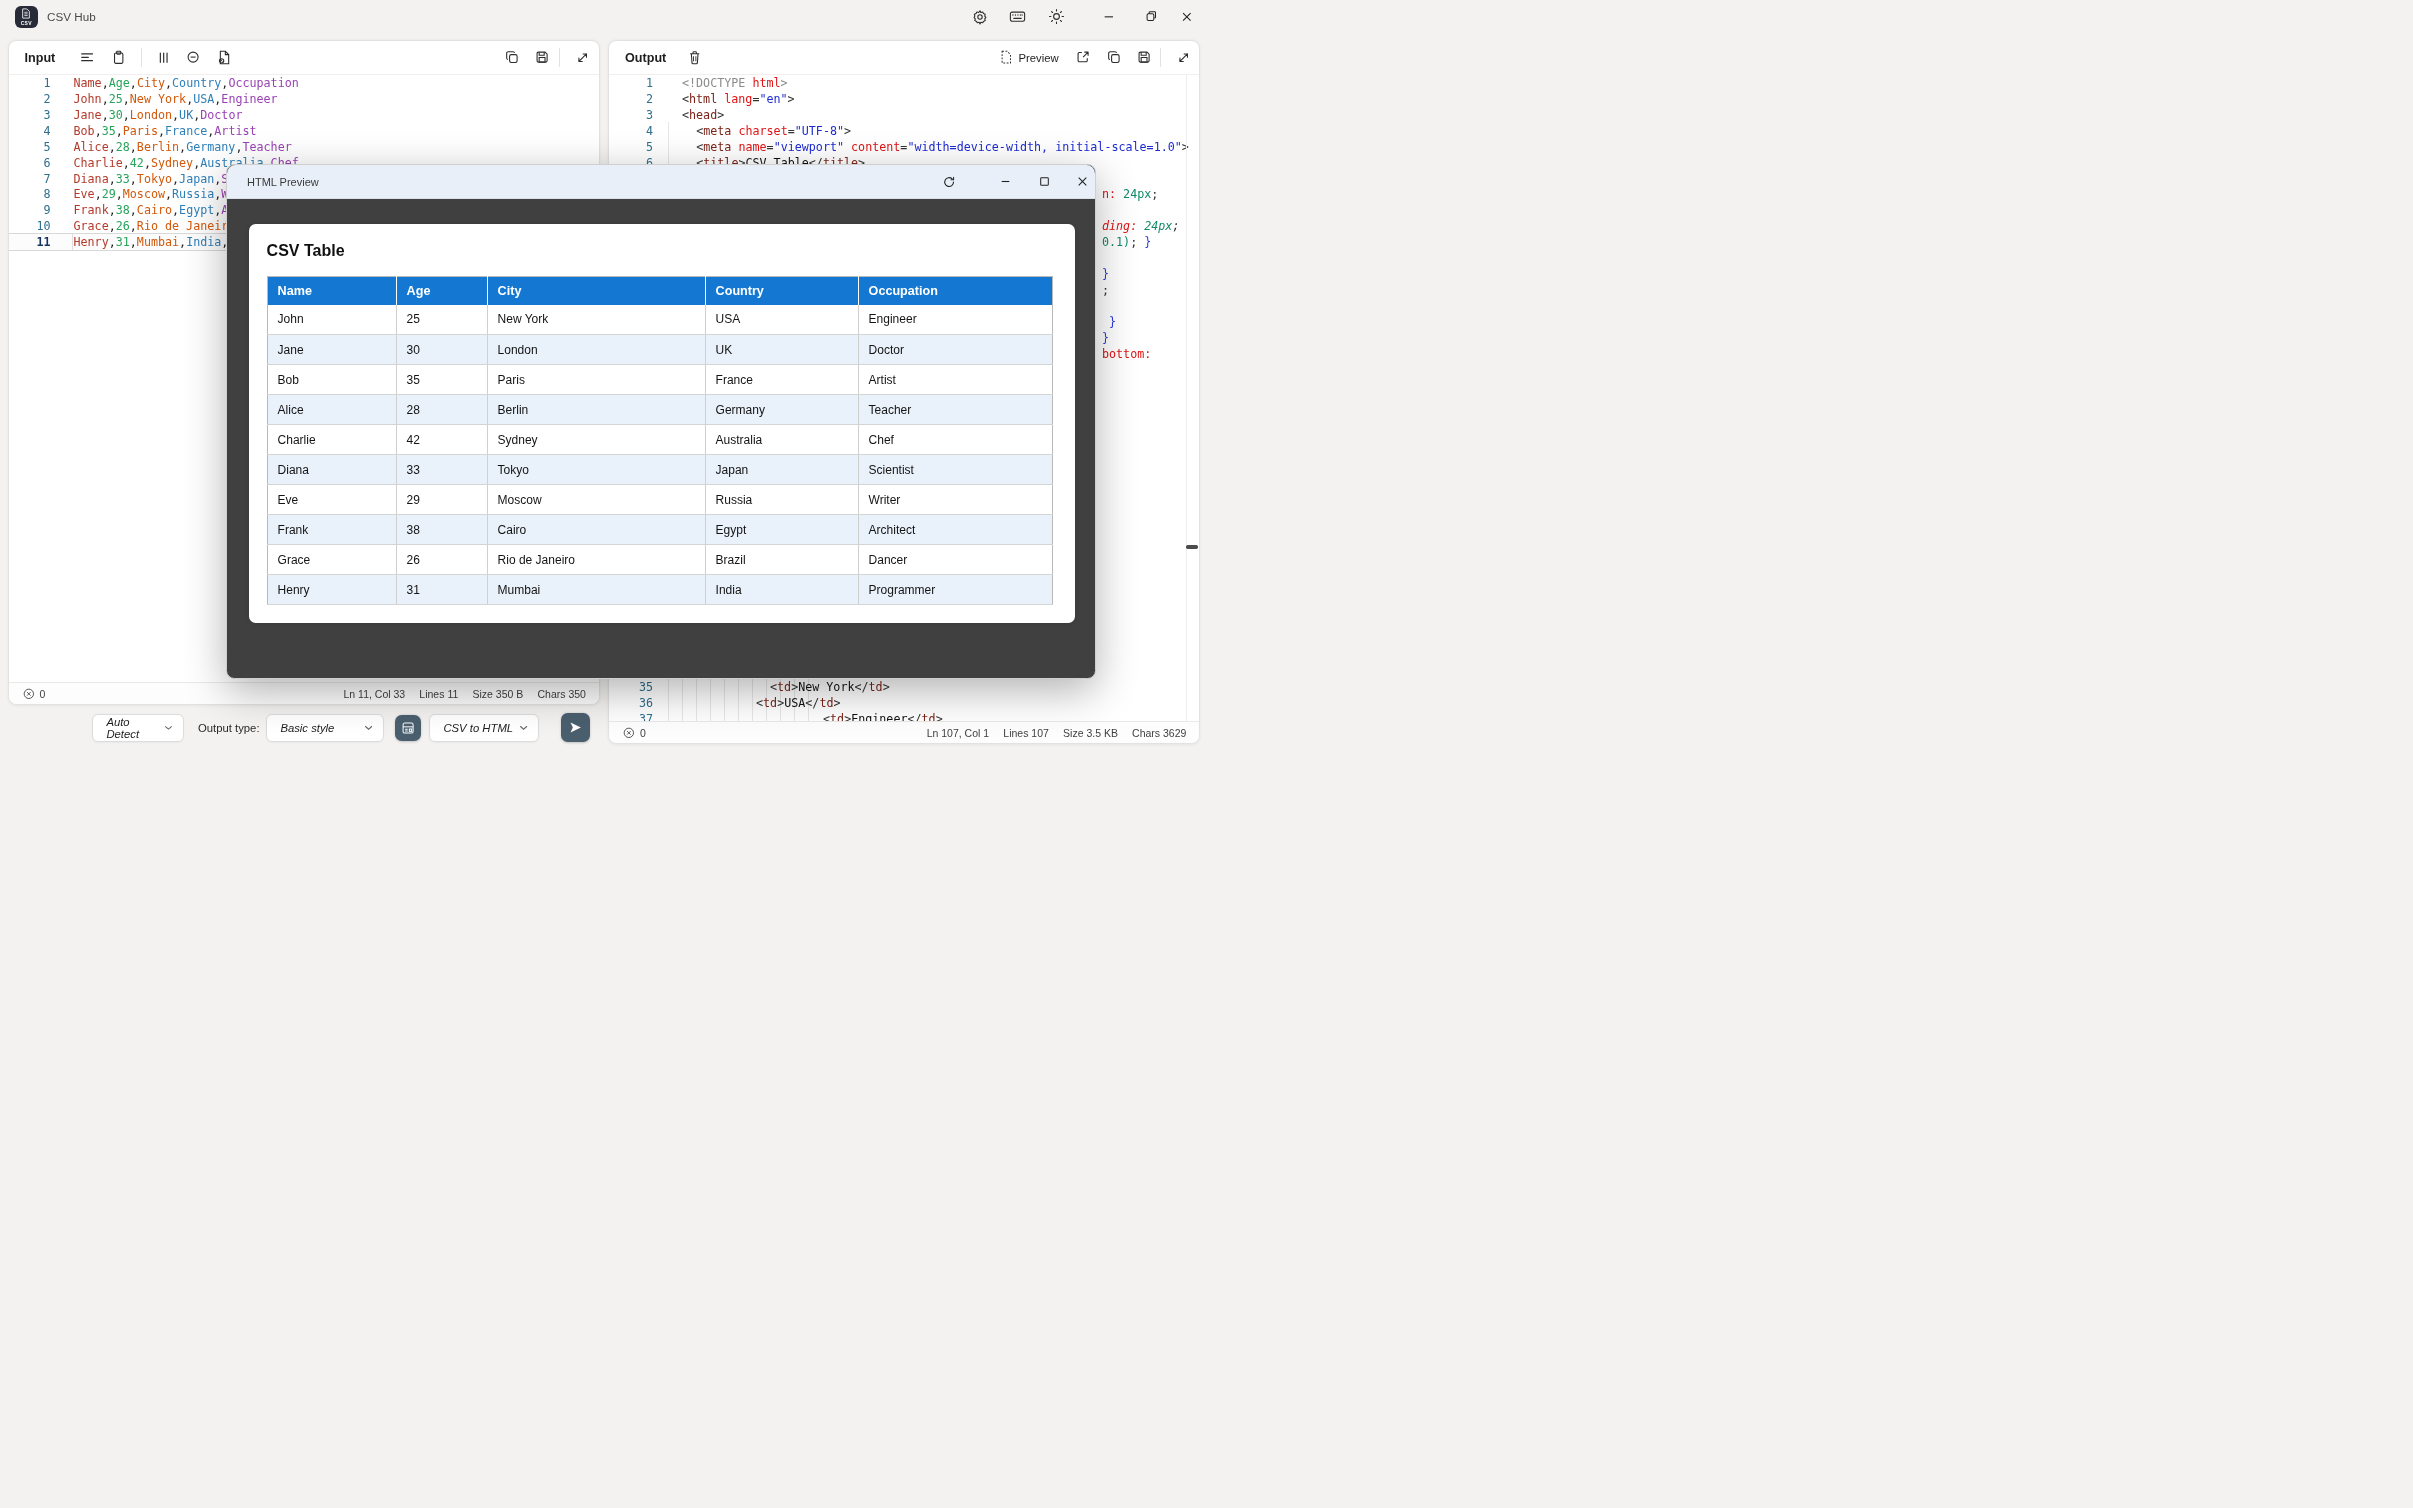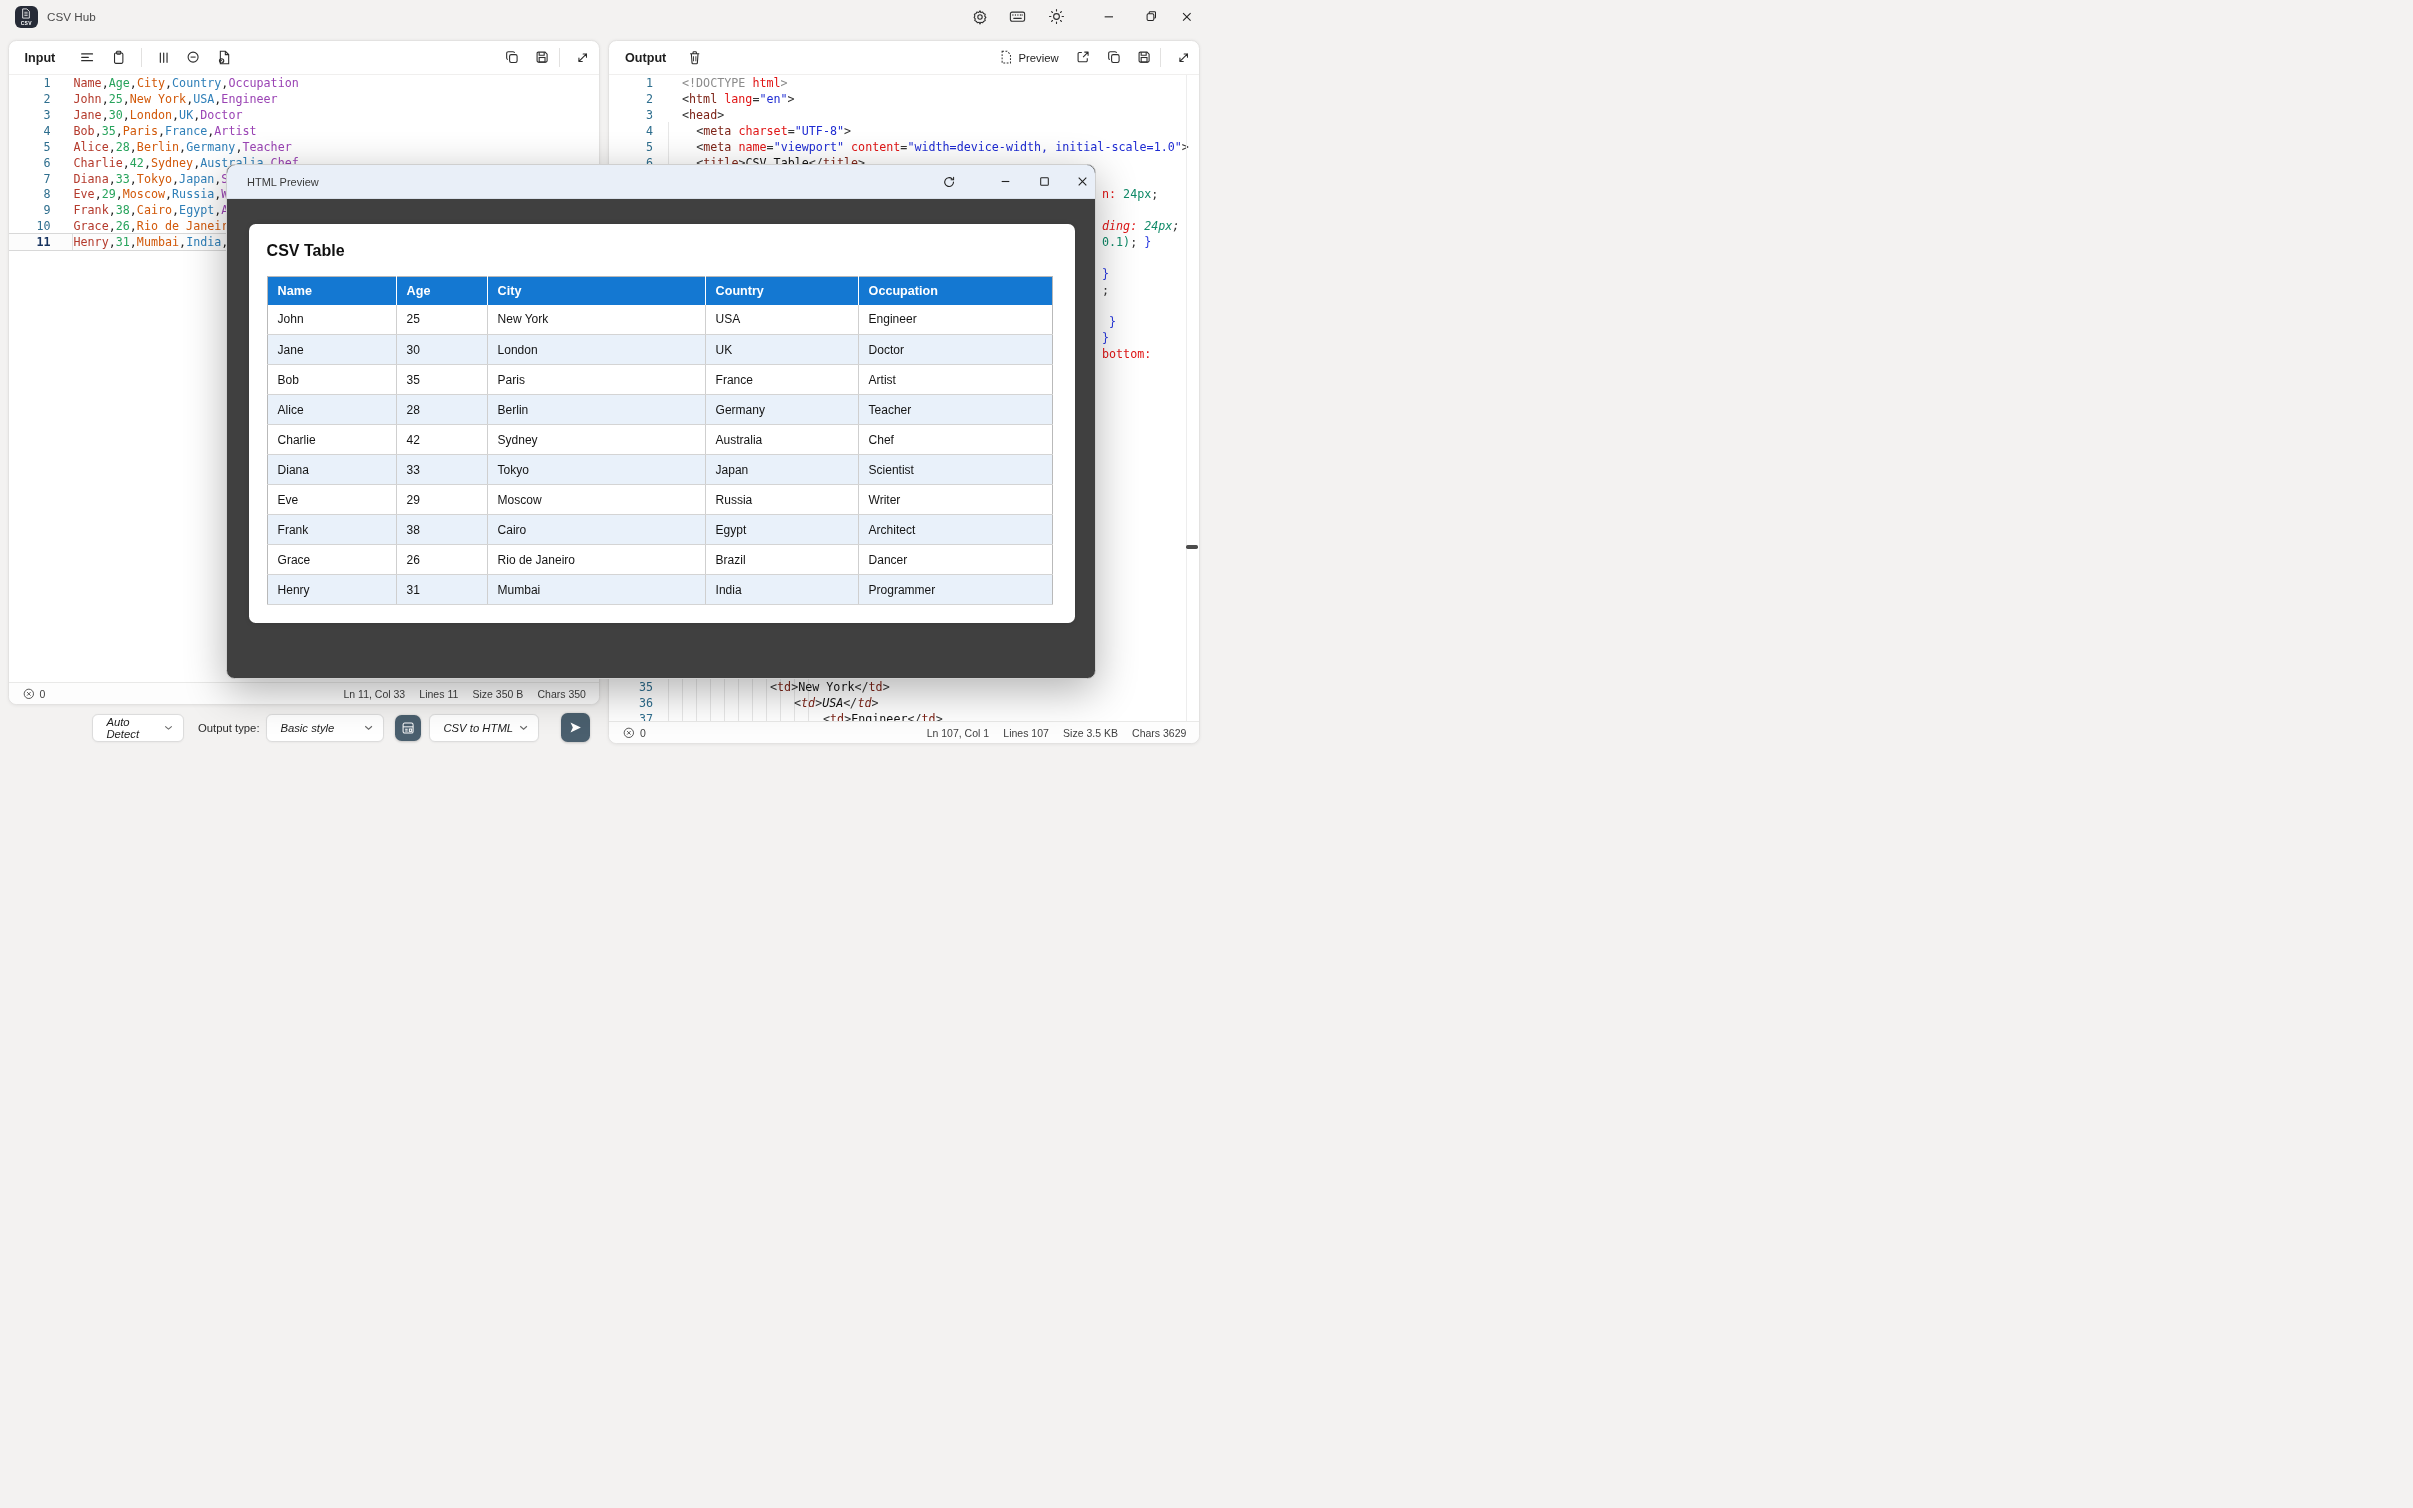--- a/index.html
+++ b/index.html
@@ -290,21 +290,21 @@
         <div class="guide" style="left: 87px; top: 599px; height: 52px;"></div>
         <div class="guide" style="left: 101px; top: 599px; height: 52px;"></div>
         <div class="guide" style="left: 115px; top: 599px; height: 52px;"></div>
         <div class="guide" style="left: 129px; top: 599px; height: 52px;"></div>
         <div class="guide" style="left: 143px; top: 599px; height: 52px;"></div>
         <div class="guide" style="left: 157px; top: 599px; height: 52px;"></div>
         <div class="guide" style="left: 171px; top: 599px; height: 52px;"></div>
         <div class="guide" style="left: 185px; top: 599px; height: 52px;"></div>
         <div class="guide" style="left: 199px; top: 599px; height: 52px;"></div>
         <div class="ed-line" style="top: 604px;"><span class="ln">35</span><span class="code" style="padding-left: 88px;"><span class="k-punc">&lt;</span><span class="k-tag">td</span><span class="k-punc">&gt;</span><span class="k-txt">New York</span><span class="k-punc">&lt;/</span><span class="k-tag">td</span><span class="k-punc">&gt;</span></span></div>
-        <div class="ed-line" style="top: 620px;"><span class="ln">36</span><span class="code" style="padding-left: 112px; font-style: italic;"><span class="k-punc">&lt;</span><span class="k-tag">td</span><span class="k-punc">&gt;</span><span class="k-txt">USA</span><span class="k-punc">&lt;/</span><span class="k-tag">td</span><span class="k-punc">&gt;</span></span></div>
+        <div class="ed-line" style="top: 620px;"><span class="ln">36</span><span class="code" style="padding-left: 74px;"><span class="k-punc">&lt;</span><span class="k-tag">td</span><span class="k-punc">&gt;</span><span class="k-txt">USA</span><span class="k-punc">&lt;/</span><span class="k-tag">td</span><span class="k-punc">&gt;</span></span></div>
         <div class="ed-line" style="top: 636px;"><span class="ln">37</span><span class="code" style="padding-left: 141px;"><span class="k-punc">&lt;</span><span class="k-tag">td</span><span class="k-punc">&gt;</span><span class="k-txt">Engineer</span><span class="k-punc">&lt;/</span><span class="k-tag">td</span><span class="k-punc">&gt;</span></span></div>
       </div>
     <div class="sb-track"></div>
     <div class="sb-thumb"></div>
   </div>
 
   <div class="statusbar">
     <div class="err">
       <svg width="11.7" height="11.7" viewBox="0 0 14 14" fill="none" stroke="#4a4a4a" stroke-width="1.1">
         <circle cx="7" cy="7" r="5.6"></circle>

